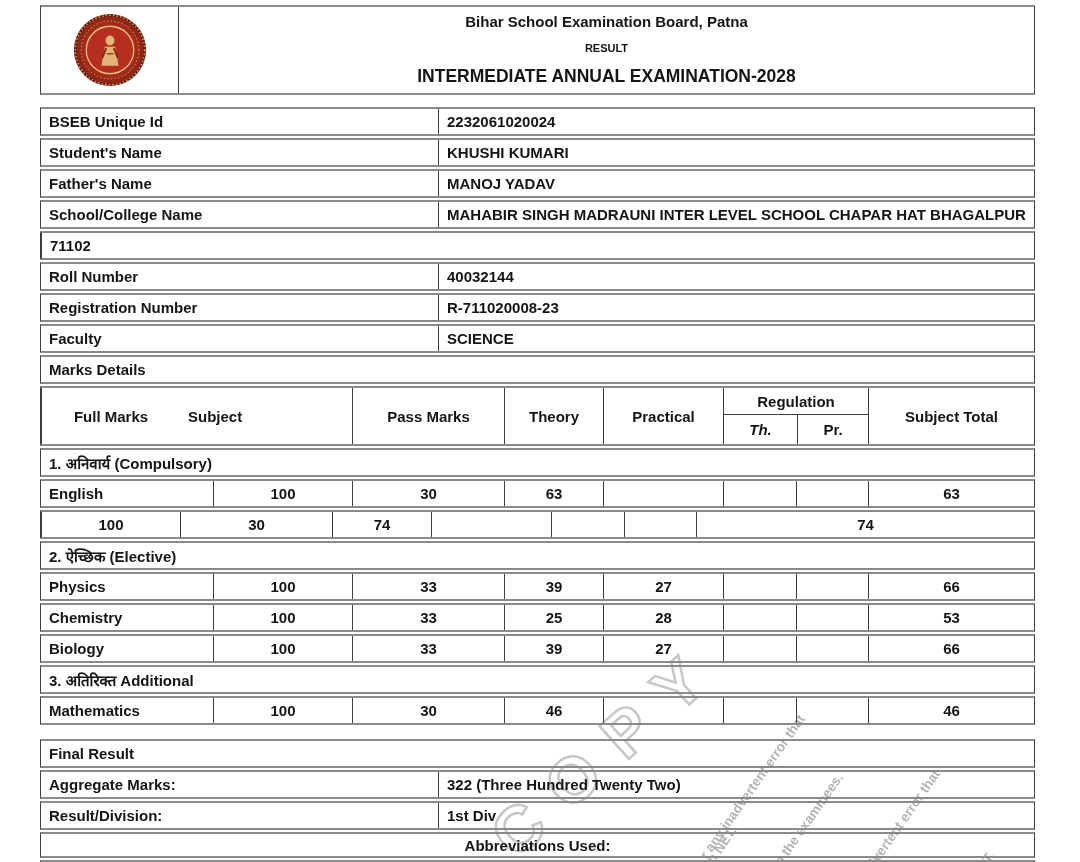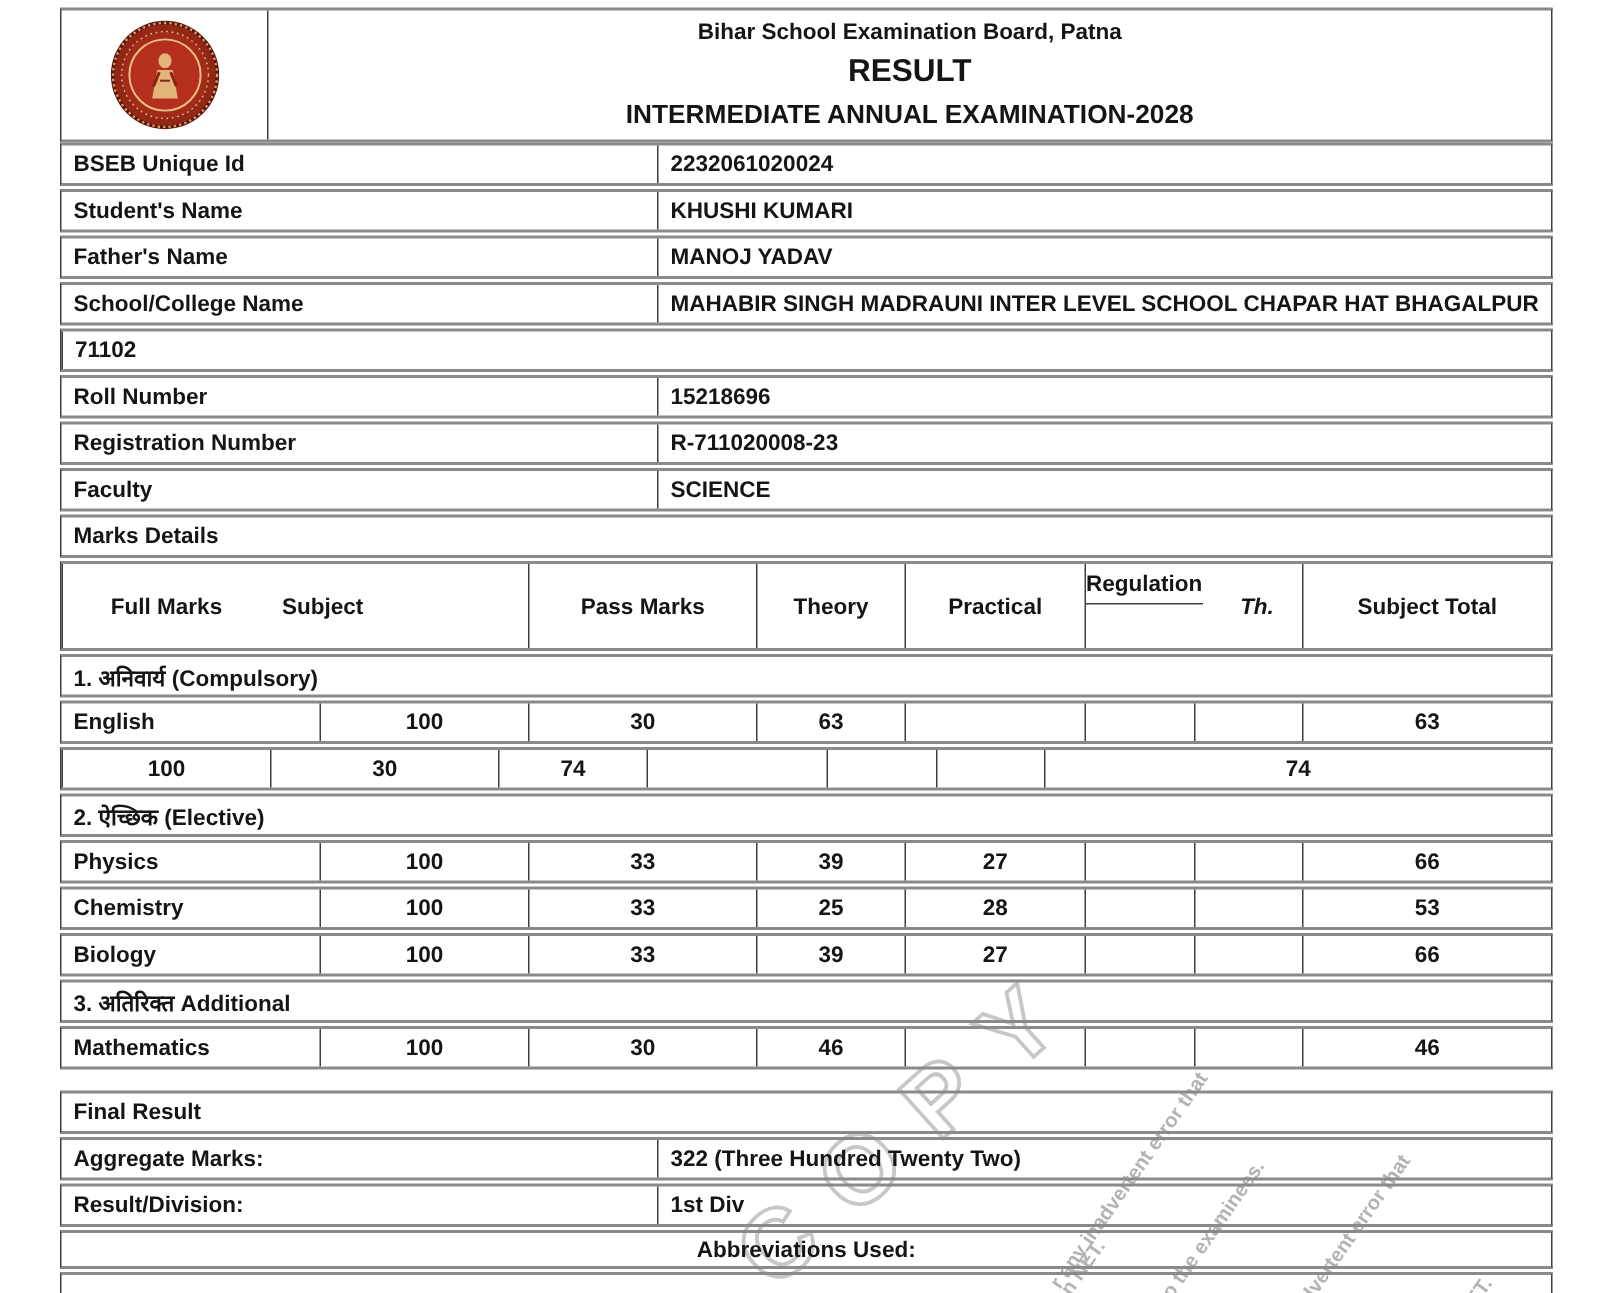--- a/index.html
+++ b/index.html
@@ -17,42 +17,42 @@
     display:flex; align-items:stretch; margin-bottom:2px;
     border:1px solid #3f3f3f; border-top:2px solid #8a8a8a; border-bottom:2px solid #8a8a8a;
     height:29px; background:transparent;
   }
   .cell { display:flex; align-items:center; padding:0 8px; overflow:hidden; white-space:nowrap; }
   .cell.vd { border-left:1px solid #3f3f3f; }
   .num { justify-content:center; padding:0 2px; }
 
   
   .header-box {
-    display:flex; height:90px; 
+    display:flex; height:90px; margin-bottom:12px;
     border:1px solid #3f3f3f; border-top:2px solid #8a8a8a; border-bottom:2px solid #8a8a8a;
   }
   .logo-cell { width:138px; border-right:1px solid #3f3f3f; display:flex; align-items:center; justify-content:center; }
   .title-cell { flex:1; display:flex; flex-direction:column; align-items:center; justify-content:center; text-align:center; }
   .t-board { font-size:15px; line-height:24px; }
-  .t-result { font-size:21px; line-height:28px; }
+  .t-result { font-size:11px; line-height:28px; }
   .t-exam { font-size:17.5px; line-height:29px; }
 
   
   .lab { width:397px; }
   .val { flex:1; border-left:1px solid #3f3f3f; }
 
   
   .m-head { height:60px; }
   .hc { display:flex; align-items:center; justify-content:center; text-align:center; }
   .c-sub { width:172px; }
   .c-full { width:139px; }
   .c-pass { width:152px; }
   .c-theory { width:99px; }
   .c-prac { width:120px; }
-  .c-reg { width:145px; padding:0; flex-direction:row; align-items:stretch; display:flex; }
+  .c-reg { width:145px; padding:0; flex-direction:column; align-items:stretch; display:flex; }
   .c-total { flex:1; }
   .reg-top { height:27px; border-bottom:1px solid #3f3f3f; display:flex; align-items:center; justify-content:center; }
   .reg-bot { flex:1; display:flex; }
   .reg-th { width:73px; display:flex; align-items:center; justify-content:center;font-style:italic; }
   .reg-pr { flex:1; border-left:1px solid #3f3f3f; display:flex; align-items:center; justify-content:center; }
   .section-row { height:29px; }
   .gap12 { height:12px; }
 
   .abbrev-row { height:26px; justify-content:center; }
   .abbrev-row .cell { }
@@ -130,21 +130,21 @@
     </div>
     <div class="row">
       <div class="cell lab">School/College Name</div>
       <div class="cell val">MAHABIR SINGH MADRAUNI INTER LEVEL SCHOOL CHAPAR HAT BHAGALPUR</div>
     </div>
     <div class="row">
       <div class="cell val">71102</div>
     </div>
     <div class="row">
       <div class="cell lab">Roll Number</div>
-      <div class="cell val">15218696</div>
+      <div class="cell val">40032144</div>
     </div>
     <div class="row">
       <div class="cell lab">Registration Number</div>
       <div class="cell val">R-711020008-23</div>
     </div>
     <div class="row">
       <div class="cell lab">Faculty</div>
       <div class="cell val">SCIENCE</div>
     </div>
 

